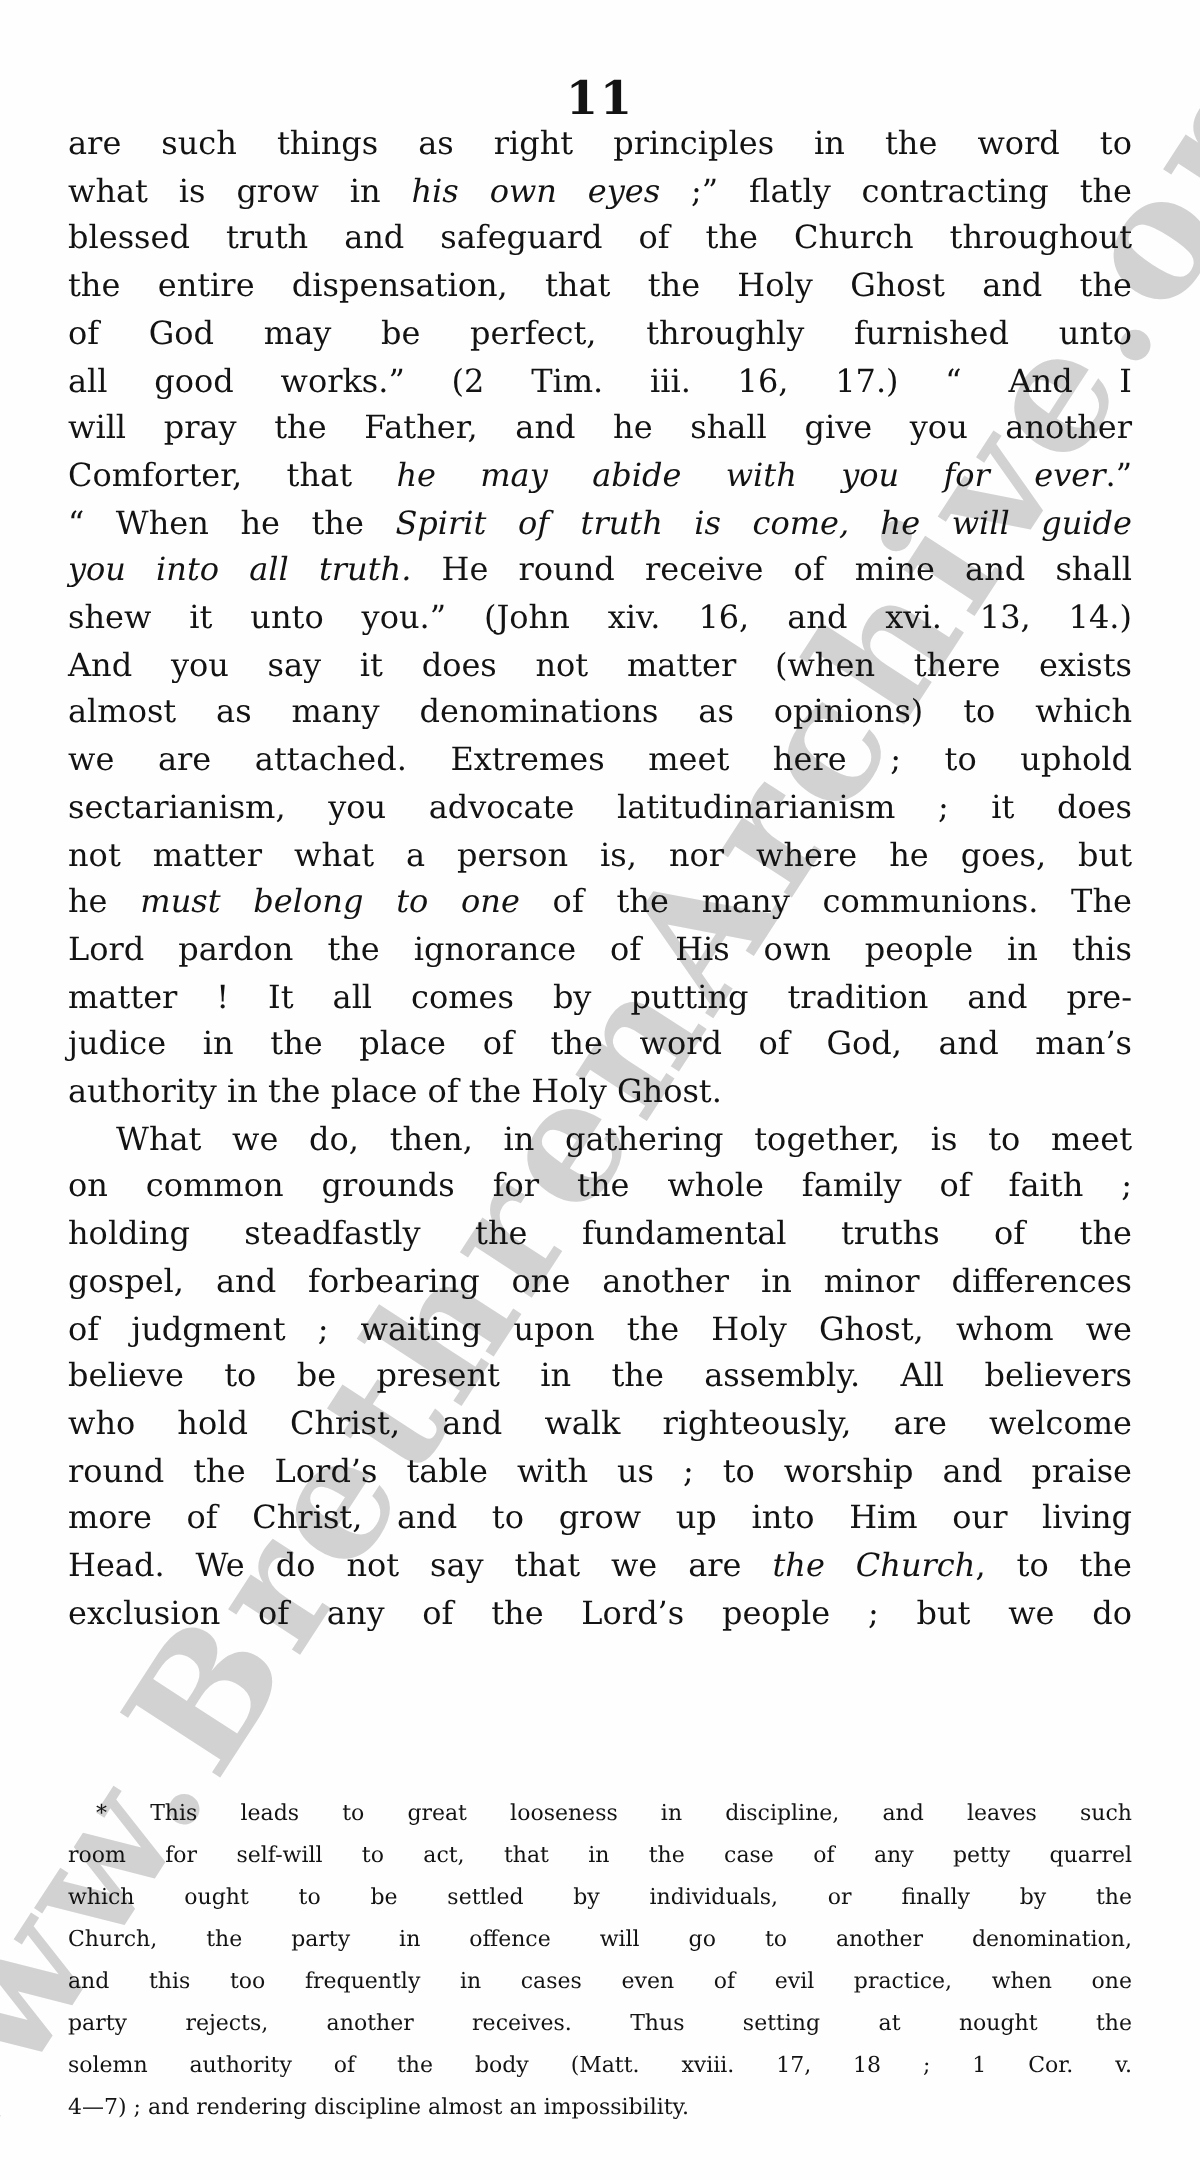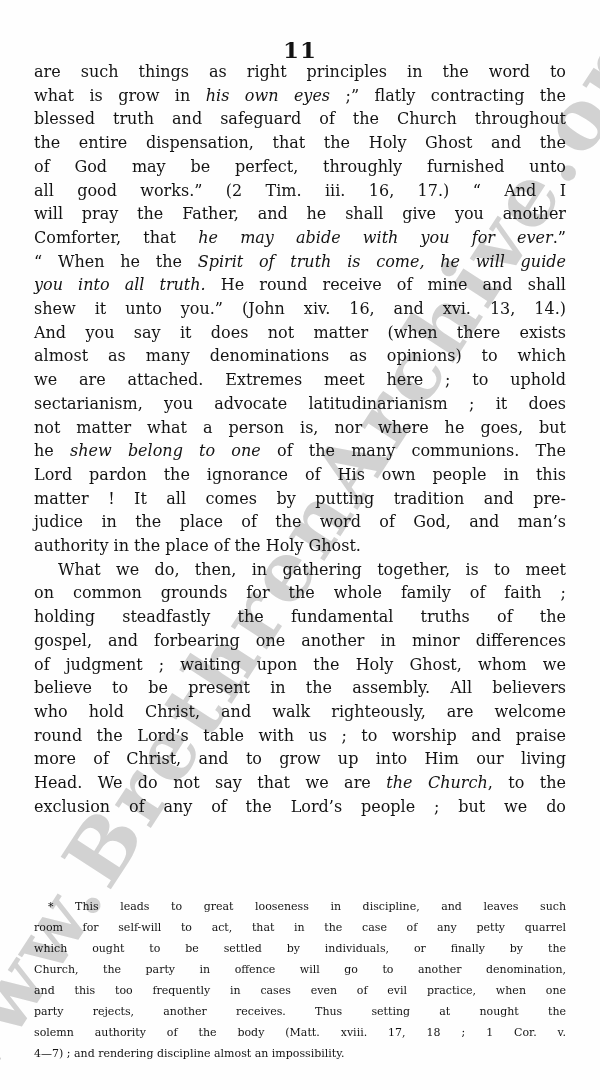--- a/index.html
+++ b/index.html
@@ -48,21 +48,21 @@
       <div class="line j"><span>will pray the Father, and he shall give you another</span></div>
       <div class="line j"><span>Comforter, that </span><span class="it">he may abide with you for ever</span><span>.”</span></div>
       <div class="line j"><span>“ When he the </span><span class="it">Spirit of truth is come, he will guide</span></div>
       <div class="line j"><span class="it">you into all truth.</span><span>  He round receive of mine and shall</span></div>
       <div class="line j"><span>shew it unto you.” (John xiv. 16, and xvi. 13, 14.)</span></div>
       <div class="line j"><span>And you say it does not matter (when there exists</span></div>
       <div class="line j"><span>almost as many denominations as opinions) to which</span></div>
       <div class="line j"><span>we are attached.  Extremes meet here ; to uphold</span></div>
       <div class="line j"><span>sectarianism, you advocate latitudinarianism ; it does</span></div>
       <div class="line j"><span>not matter what a person is, nor where he goes, but</span></div>
-      <div class="line j"><span>he </span><span class="it">shew belong to one</span><span> of the many communions.  The</span></div>
+      <div class="line j"><span>he </span><span class="it">must belong to one</span><span> of the many communions.  The</span></div>
       <div class="line j"><span>Lord pardon the ignorance of His own people in this</span></div>
       <div class="line j"><span>matter !  It all comes by putting tradition and pre-</span></div>
       <div class="line j"><span>judice in the place of the word of God, and man’s</span></div>
       <div class="line"><span>authority in the place of the Holy Ghost.</span></div>
       <div class="line j ind"><span>What we do, then, in gathering together, is to meet</span></div>
       <div class="line j"><span>on common grounds for the whole family of faith ;</span></div>
       <div class="line j"><span>holding steadfastly the fundamental truths of the</span></div>
       <div class="line j"><span>gospel, and forbearing one another in minor differences</span></div>
       <div class="line j"><span>of judgment ; waiting upon the Holy Ghost, whom we</span></div>
       <div class="line j"><span>believe to be present in the assembly.  All believers</span></div>

